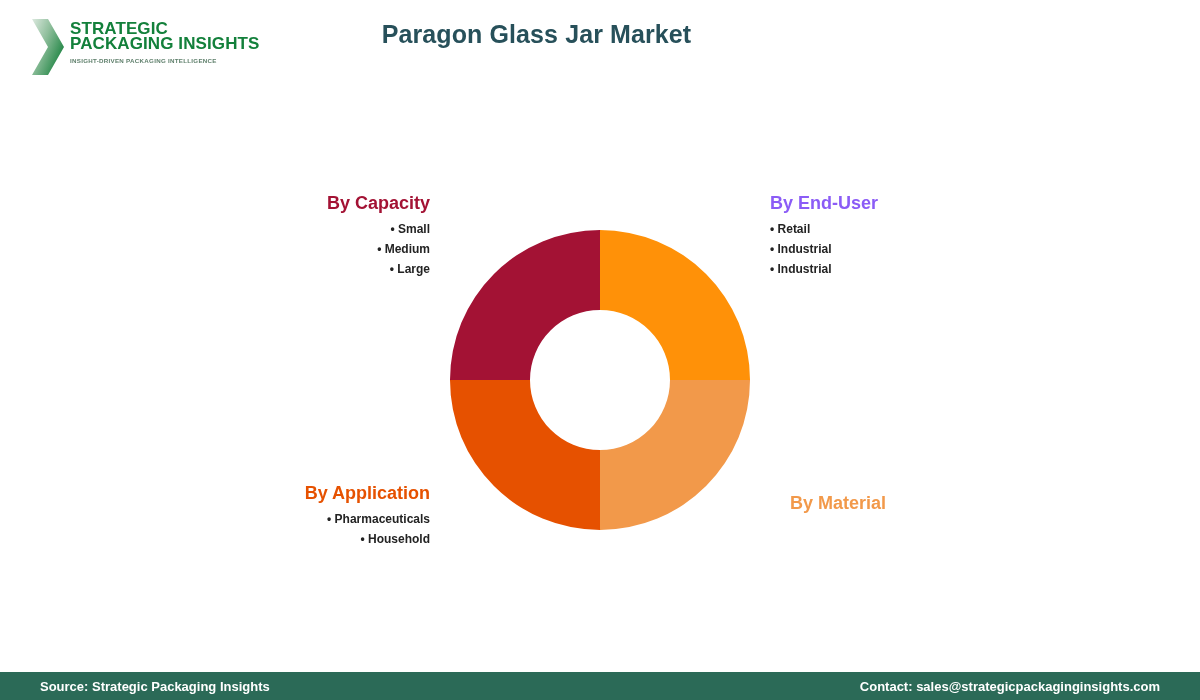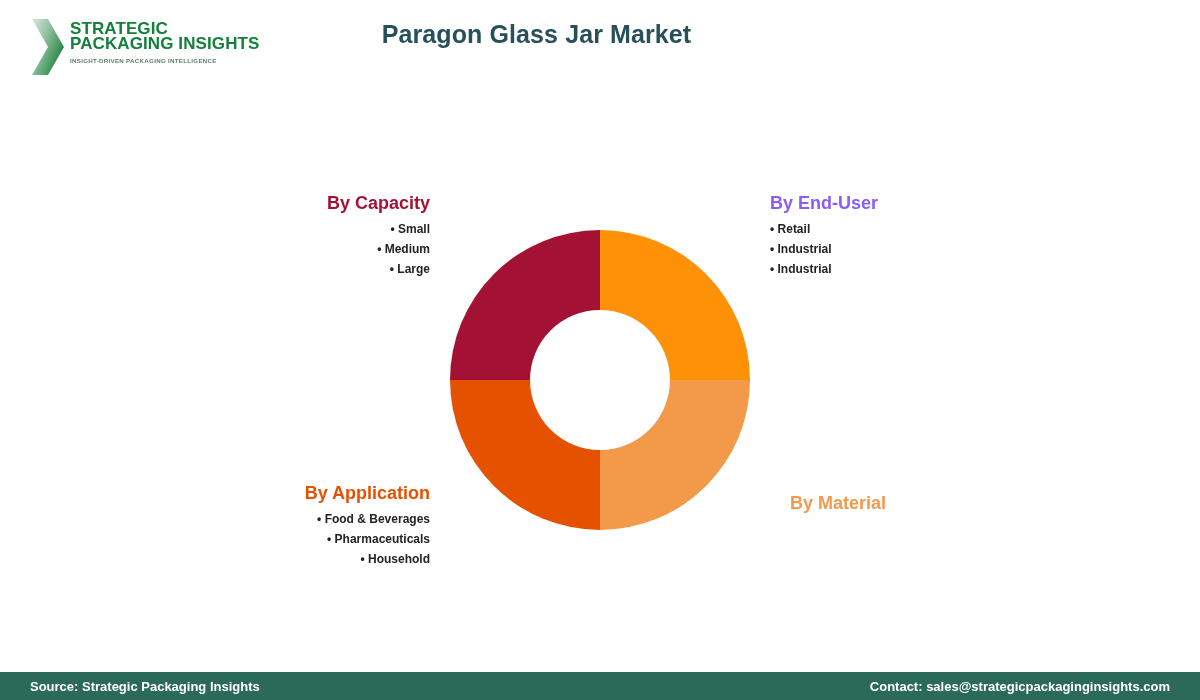--- a/index.html
+++ b/index.html
@@ -120,21 +120,21 @@
     position: absolute;
     left: 0;
     top: 672px;
     width: 1200px;
     height: 28px;
     background: #2B6A57;
     display: flex;
     align-items: center;
     justify-content: space-between;
     box-sizing: border-box;
-    padding: 0 30px;
+    padding: 0 40px;
   }
   .footer-text {
     font-size: 13px;
     font-weight: bold;
     color: #ffffff;
     white-space: nowrap;
   }
 </style>
 </head>
 <body>
@@ -186,21 +186,20 @@
     <ul class="seg-list">
         <li>• Retail</li>
         <li>• Industrial</li>
         <li>• Industrial</li>
       </ul>
   </div>
 
   <div class="seg-block align-right" id="block-application">
     <div class="seg-title" style="color: rgb(230, 81, 0);">By Application</div>
     <ul class="seg-list">
-        <li>• Food &amp; Beverages</li>
         <li>• Pharmaceuticals</li>
         <li>• Household</li>
       </ul>
   </div>
 
   <div class="seg-block align-left" id="block-material">
     <div class="seg-title" style="color: rgb(242, 153, 74); margin-left: 20px;">By Material</div>
   </div>
 
   <div id="footer">

